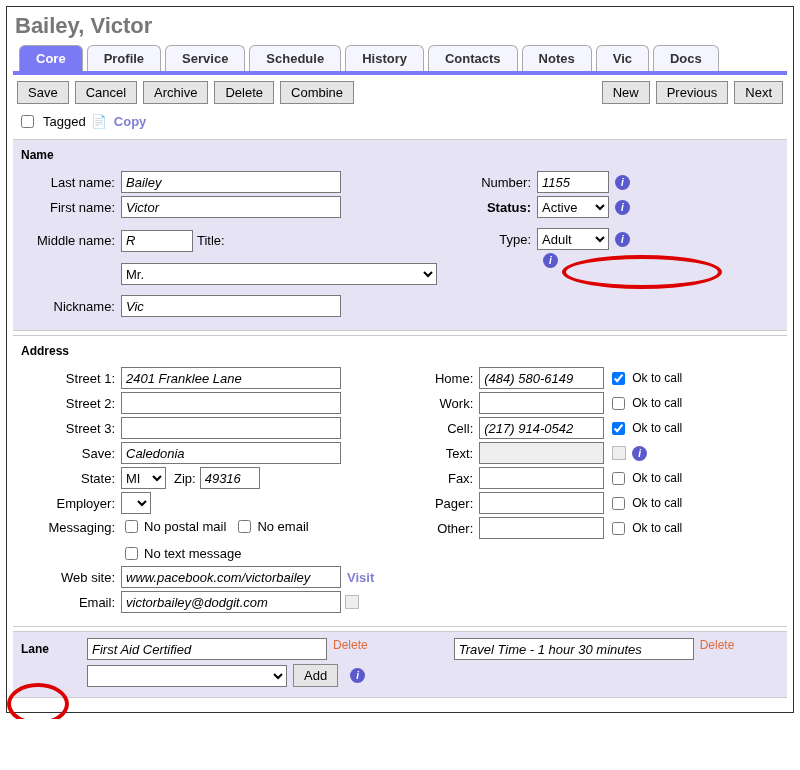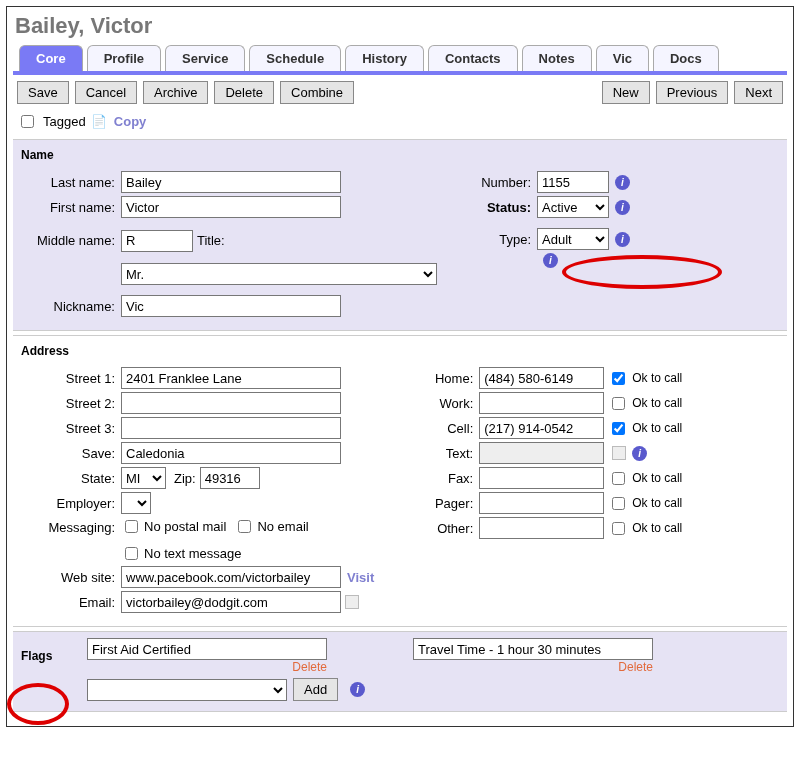--- a/index.html
+++ b/index.html
@@ -97,20 +97,21 @@
     text-align: right;
     padding-right: 6px;
     font-size: 13px;
   }
   .lbl-sm { width: 70px; text-align: right; padding-right: 6px; }
   input[type="text"] {
     border: 1px solid #777;
     height: 22px;
     font-size: 13px;
     padding: 0 4px;
+    font-style: italic;
   }
   select {
     border: 1px solid #777;
     height: 22px;
     font-size: 13px;
     background: #fff;
   }
   .w220 { width: 220px; }
   .w120 { width: 125px; }
   .w80  { width: 72px; }
@@ -136,21 +137,21 @@
     background: #eee;
     display: inline-block;
     margin-left: 4px;
   }
   .ok-call { font-size: 12px; margin-left: 4px; }
   .msg-checks { display: flex; flex-wrap: wrap; align-items: center; gap: 8px; width: 230px; }
   .msg-checks label { display: flex; align-items: center; gap: 3px; font-size: 13px; }
   .visit-link { color: #8080d0; font-weight: bold; margin-left: 6px; cursor: pointer; }
   
   .flags-row { display: flex; align-items: center; gap: 6px; }
-  .flag-box { display: flex; align-items: flex-end; margin-right: 80px; flex-direction: column; }
+  .flag-box { display: flex; align-items: flex-start; margin-right: 80px; }
   .del-link { color: #e26a3c; font-size: 12px; margin-left: 6px; cursor: pointer; }
   
   .red-oval {
     position: absolute;
     border: 4px solid #d00;
     border-radius: 50%;
     pointer-events: none;
   }
   .frame { position: relative; }
 </style>
@@ -348,21 +349,21 @@
           <input type="text" class="w120" style="">
           <input type="checkbox" style="margin-left: 8px;">
           <span class="ok-call">Ok to call</span>
           </div>
       </div>
     </div>
   </div>
 
   <div class="panel">
     <div class="flags-row">
-      <div class="panel-title" style="width:60px;padding:0">Flags</div>
+      <div class="panel-title" style="width:60px;padding:0">Lane</div>
       <div class="flag-box">
         <input type="text" style="width: 240px;" value="First Aid Certified">
         <span class="del-link">Delete</span>
       </div>
       <div class="flag-box" style="margin-right:0">
         <input type="text" style="width: 240px;" value="Travel Time - 1 hour 30 minutes">
         <span class="del-link">Delete</span>
       </div>
     </div>
     <div class="flags-row" style="margin-top:4px">

